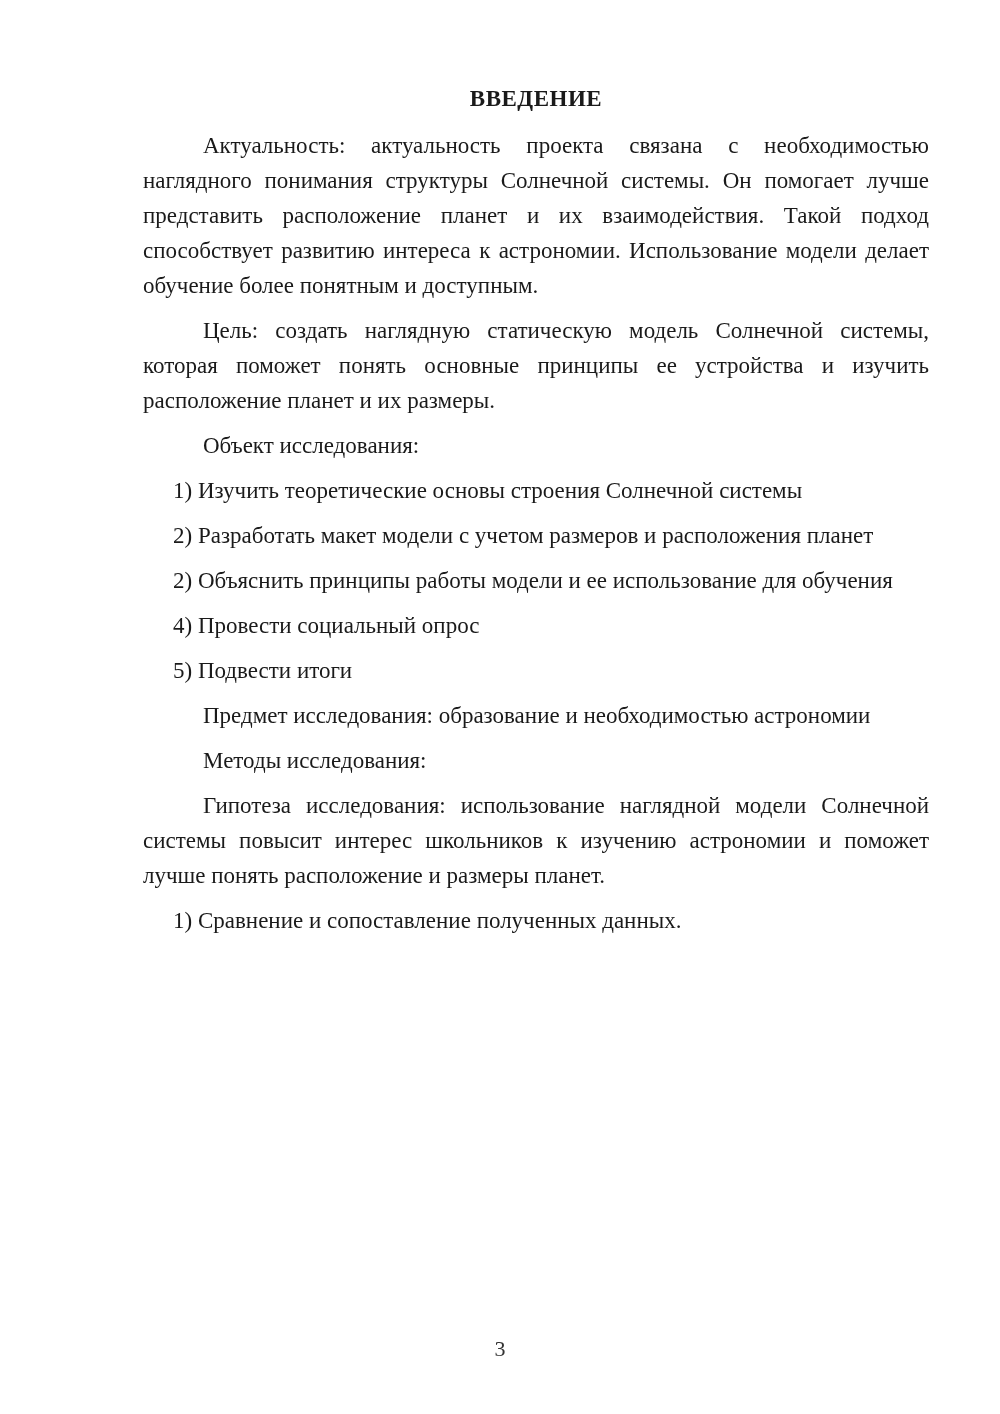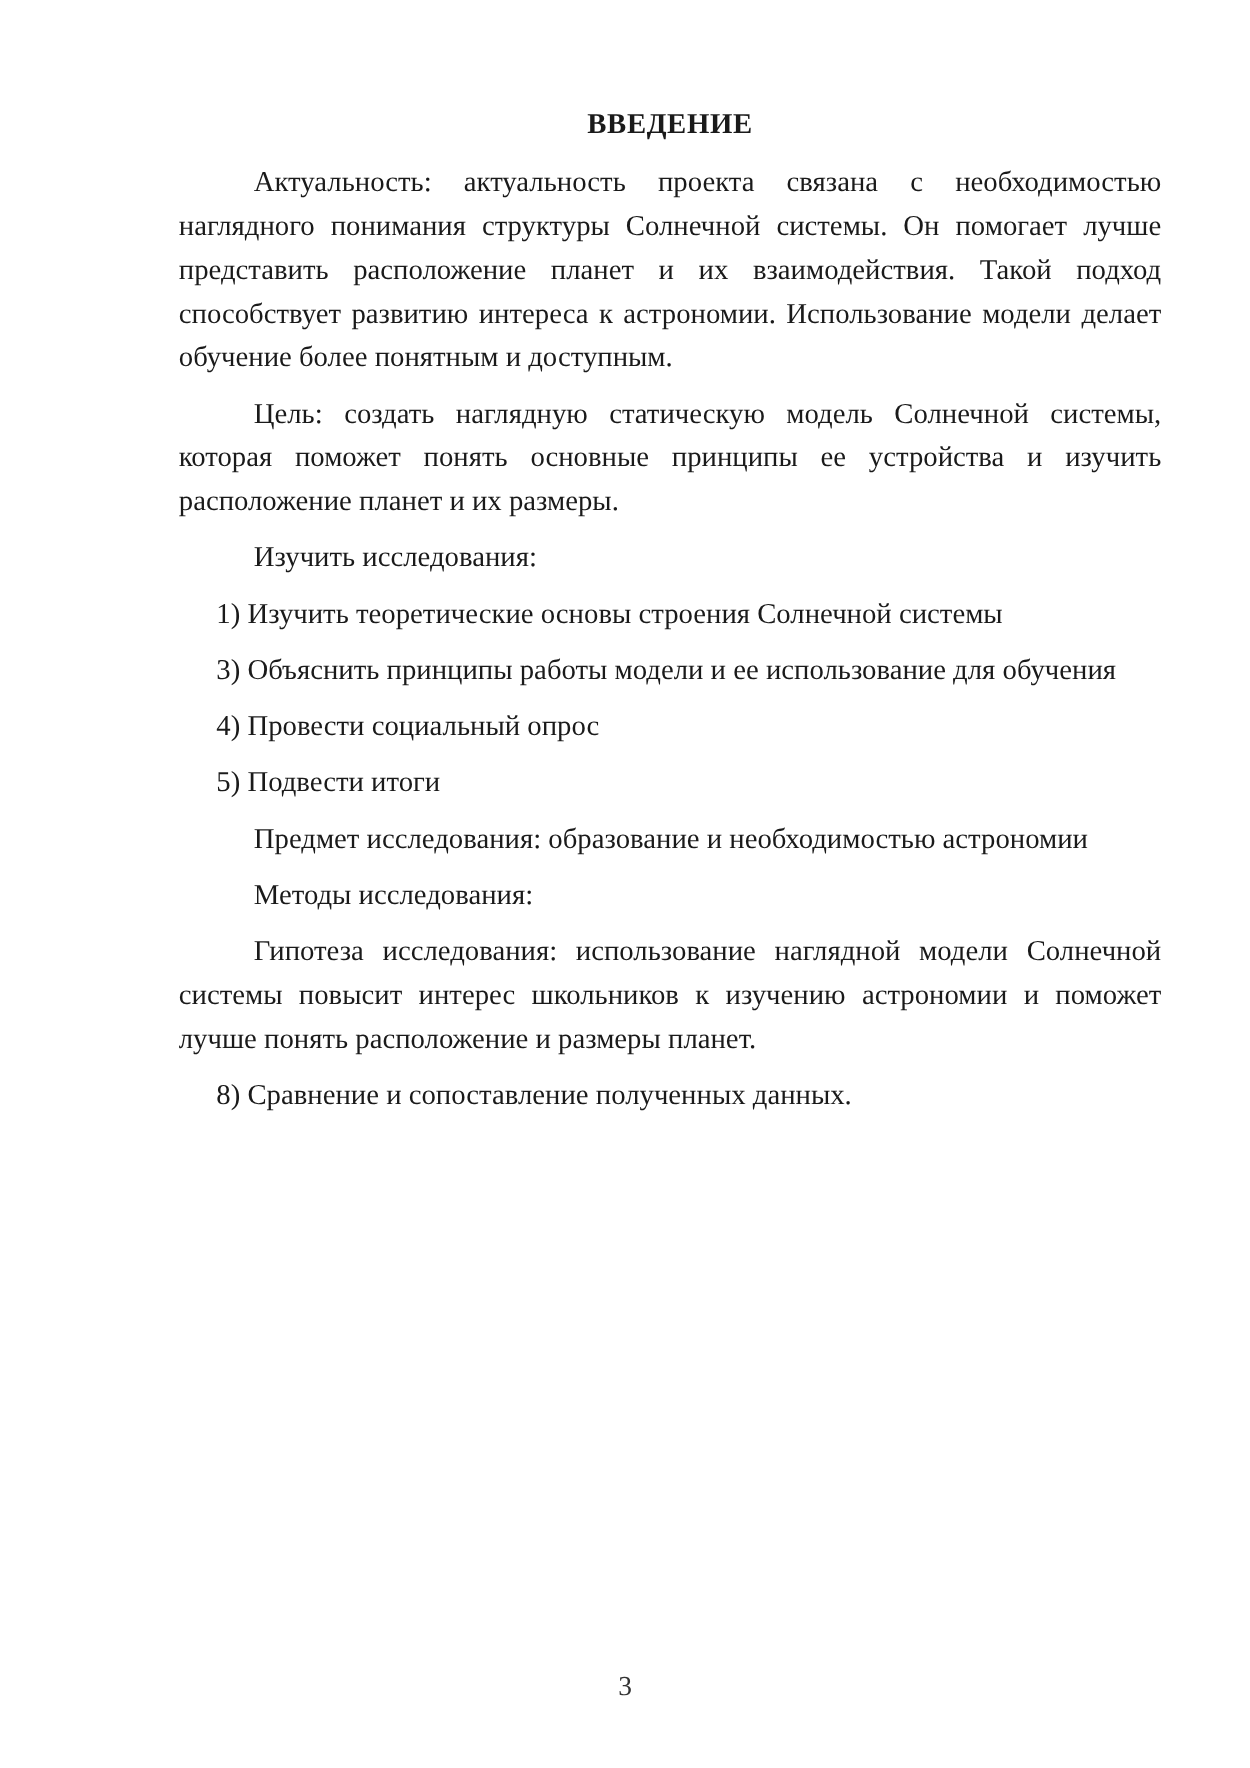--- a/index.html
+++ b/index.html
@@ -47,27 +47,28 @@
   }
 </style>
 </head>
 <body>
 
 <div class="page-content">
   <h1 class="doc-title">ВВЕДЕНИЕ</h1>
 
   <p class="para indent">Актуальность: актуальность проекта связана с необходимостью наглядного понимания структуры Солнечной системы. Он помогает лучше представить расположение планет и их взаимодействия. Такой подход способствует развитию интереса к астрономии. Использование модели делает обучение более понятным и доступным.</p>
   <p class="para indent">Цель: создать наглядную статическую модель Солнечной системы, которая поможет понять основные принципы ее устройства и изучить расположение планет и их размеры.</p>
-  <p class="para indent">Изучить исследования:</p>
+  <p class="para indent">Объект исследования:</p>
 
   <p class="para list-item">1) Изучить теоретические основы строения Солнечной системы</p>
-  <p class="para list-item">3) Объяснить принципы работы модели и ее использование для обучения</p>
+  <p class="para list-item">2) Разработать макет модели с учетом размеров и расположения планет</p>
+  <p class="para list-item">2) Объяснить принципы работы модели и ее использование для обучения</p>
   <p class="para list-item">4) Провести социальный опрос</p>
   <p class="para list-item">5) Подвести итоги</p>
 
   <p class="para indent">Предмет исследования: образование и необходимостью астрономии</p>
   <p class="para indent">Методы исследования:</p>
   <p class="para indent">Гипотеза исследования: использование наглядной модели Солнечной системы повысит интерес школьников к изучению астрономии и поможет лучше понять расположение и размеры планет.</p>
 
-  <p class="para list-item">8) Сравнение и сопоставление полученных данных.</p>
+  <p class="para list-item">1) Сравнение и сопоставление полученных данных.</p>
 </div>
 
 <div class="page-number">3</div>
 
 </body></html>

